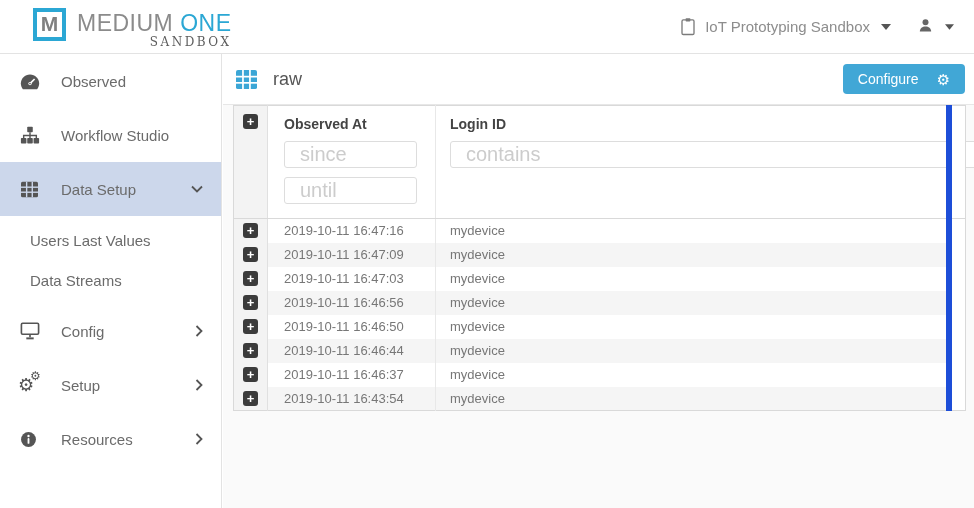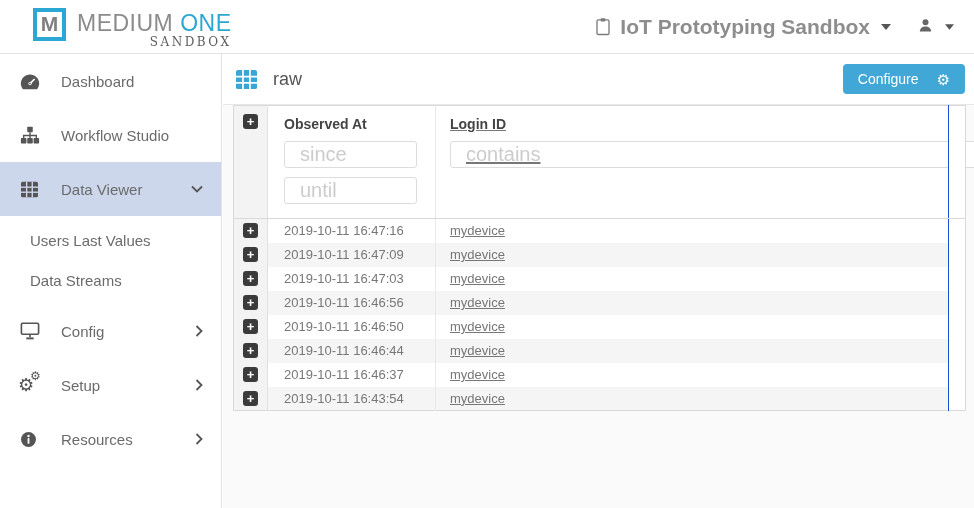--- a/index.html
+++ b/index.html
@@ -24,21 +24,21 @@
     font-size:21px; font-weight:bold; color:#808080; margin-top:3px;
     background:#fff;
   }
   .brand-text { display:flex; flex-direction:column; line-height:1.05; }
   .brand-line { font-size:23px; color:#8b8b8b; letter-spacing:0.5px; margin-top:6px; }
   .brand-line .accent { color:#2ba7d4; }
   .brand-sub {
     font-family:"DejaVu Serif", serif; font-size:12px; color:#5d5d5d;
     letter-spacing:2.5px; text-align:right; margin-top:1px;
   }
-  .topbar-right { display:flex; align-items:center; color:#8d8d8d; font-size:21px;font-weight:bold; }
+  .topbar-right { display:flex; align-items:center; color:#8d8d8d; font-size:15px; }
   .topbar-right .ws-icon { display:flex; margin-right:9px; color:#7b7b7b; }
   .caret { display:flex; margin-left:11px; color:#555; }
   .user-group { display:flex; align-items:center; margin-left:26px; color:#666; }
 
   
   .sidebar {
     position:absolute; left:0; top:54px; width:222px; bottom:0;
     background:#fff; border-right:1px solid #e3e3e3;
   }
   .side-item {
@@ -84,21 +84,21 @@
   .data-table col.w-time  { width:168px; }
   .data-table col.w-login { width:513px; }
   .data-table col.w-gut   { width:17px; }
 
   .data-table thead td {
     vertical-align:top; border-bottom:1px solid #d9d9d9; padding-top:8px;
     height:113px;
   }
   .c-plus { background:#f3f3f3; border-right:1px solid #e0e0e0; text-align:center; }
   .c-time { border-right:1px solid #e8e8e8; padding-left:16px; }
-  .c-login { border-right:1px solid #1d4ed8; padding-left:14px;text-decoration:underline; }
+  .c-login { border-right:6px solid #1d4ed8; padding-left:14px; }
   .c-gutter { background:#fff; }
 
   .col-label { font-size:14px; font-weight:bold; color:#444; display:block; margin-top:2px; }
   .filter-input {
     display:block; width:133px; height:27px; border:1px solid #ddd; border-radius:3px;
     margin-top:9px; padding:0 15px; font-size:20px; color:#555; font-family:inherit;
     background:#fff; outline:none;
   }
   .filter-input::placeholder { color:#ccc; }
   .contains-input { width:551px; }
@@ -160,21 +160,21 @@
 
   <div class="side-item">
     <span class="icon">
       <svg width="20" height="17" viewBox="0 0 24 20">
         <path d="M12 1.5C5.9 1.5 1 6.4 1 12.5c0 2.6 1 4.9 2.5 6.7h17C22 17.4 23 15.1 23 12.5 23 6.4 18.1 1.5 12 1.5z" fill="#555"></path>
         <line x1="12" y1="12.5" x2="17.5" y2="7" stroke="#fff" stroke-width="2"></line>
         <circle cx="12" cy="12.5" r="2" fill="#fff"></circle>
         <circle cx="12" cy="12.5" r="1" fill="#555"></circle>
       </svg>
     </span>
-    <span>Dashboard</span>
+    <span>Observed</span>
   </div>
 
   <div class="side-item">
     <span class="icon">
       <svg width="20" height="19" viewBox="0 0 24 24">
         <rect x="8.5" y="1" width="7" height="7" rx="1" fill="#555"></rect>
         <rect x="0.5" y="15" width="7" height="7" rx="1" fill="#555"></rect>
         <rect x="8.5" y="15" width="7" height="7" rx="1" fill="#555"></rect>
         <rect x="16.5" y="15" width="7" height="7" rx="1" fill="#555"></rect>
         <path d="M12 8v4M12 12v3M4 15v-3h16v3" stroke="#555" stroke-width="1.8" fill="none"></path>
@@ -188,21 +188,21 @@
       <svg width="19" height="17" viewBox="0 0 24 22">
         <rect x="1" y="1" width="22" height="20" rx="2" fill="#555"></rect>
         <g stroke="#ccd7eb" stroke-width="1.8">
           <line x1="1" y1="8" x2="23" y2="8"></line>
             <line x1="1" y1="14.5" x2="23" y2="14.5"></line>
           <line x1="8.3" y1="1" x2="8.3" y2="21"></line>
             <line x1="15.6" y1="1" x2="15.6" y2="21"></line>
         </g>
       </svg>
     </span>
-    <span>Data Viewer</span>
+    <span>Data Setup</span>
     <span class="chev">
       <svg width="12" height="8" viewBox="0 0 12 8" fill="none" stroke="#555" stroke-width="1.8">
           <path d="M1 1.5l5 5 5-5"></path>
         </svg>
     </span>
   </div>
 
   <div class="side-sub first">
     <span>Users Last Values</span>
   </div>

